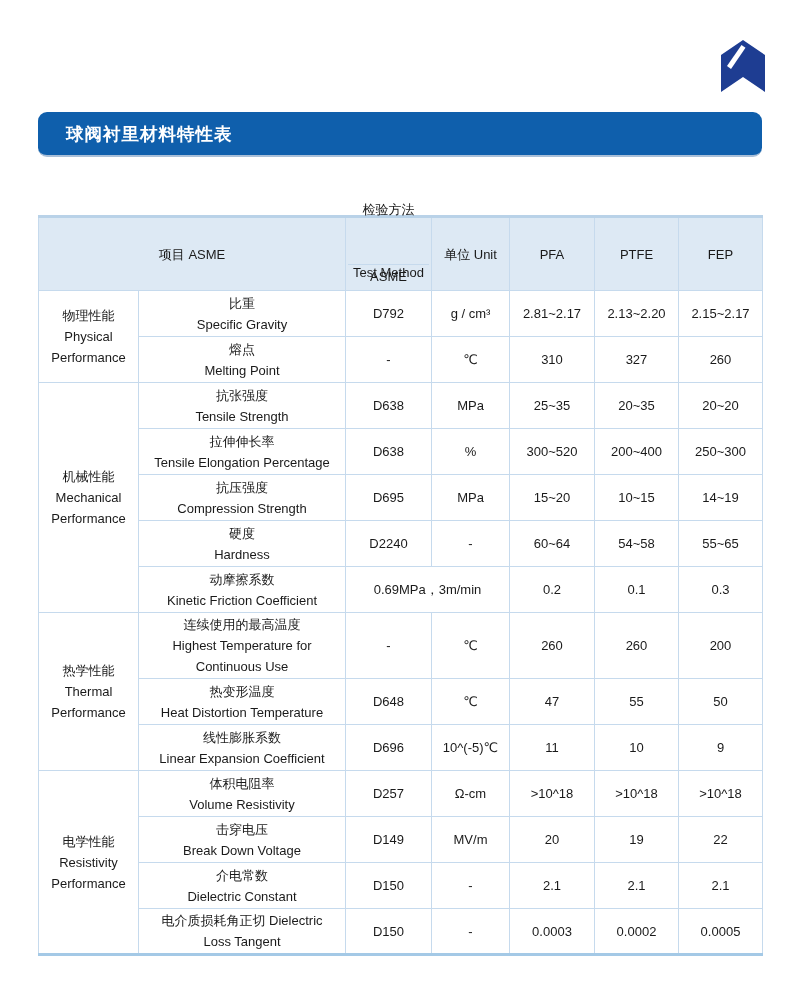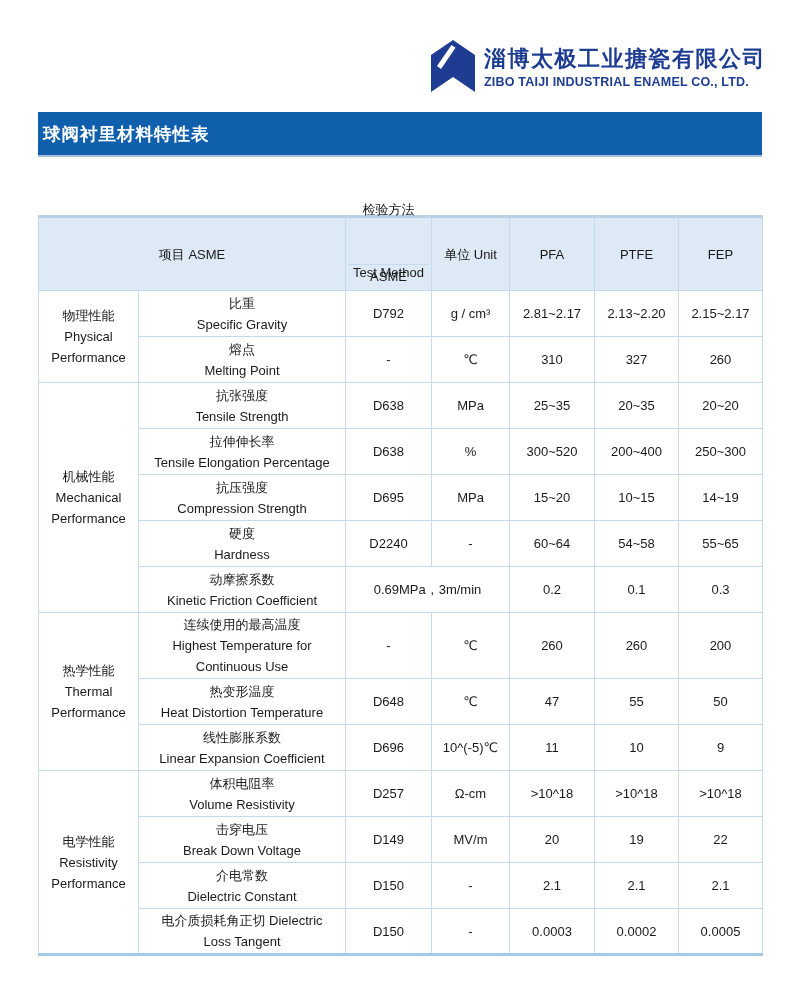--- a/index.html
+++ b/index.html
@@ -20,22 +20,23 @@
     letter-spacing:1.5px;line-height:26px;
   }
   .logo-en{
     font-size:12.5px;font-weight:bold;color:#1e3d92;
     letter-spacing:0.2px;line-height:17px;margin-top:2px;
   }
   
   .title-bar{
     margin:16px 38px 0 38px;height:45px;background:#0f5fac;
     border-bottom:2px solid #a9bfd8;
-    display:flex;align-items:center;padding-left:5px;box-sizing:border-box;
+    display:flex;align-items:center;padding-left:28px;box-sizing:border-box;
     color:#ffffff;
+    border-radius:9px;
   }
   .title-zh{font-size:17.5px;font-weight:bold;letter-spacing:1px;}
   .title-en{font-size:16.5px;margin-left:26px;letter-spacing:0.2px;}
   
   .table-wrap{margin:58px 38px 0 38px;}
   table.props{
     width:724px;border-collapse:collapse;table-layout:fixed;
     border-top:3px solid #b9d2e8;border-bottom:3px solid #a4c9e6;
     font-size:13px;
   }
@@ -59,24 +60,20 @@
   td.item{line-height:21px;}
 </style>
 </head>
 <body>
 
 <div class="logo-row">
   <svg class="logo-mark" viewBox="0 0 46 56" xmlns="http://www.w3.org/2000/svg">
     <polygon points="23,0 45,15 45,52 23,37 1,52 1,15" fill="#1e3d92"></polygon>
     <polygon points="21.5,5 25.5,7.8 11,29 7,26" fill="#ffffff"></polygon>
   </svg>
-  <div class="logo-text">
-    <div class="logo-zh">淄博太极工业搪瓷有限公司</div>
-    <div class="logo-en">ZIBO TAIJI INDUSTRIAL ENAMEL CO., LTD.</div>
-  </div>
 </div>
 
 <div class="title-bar">
   <span class="title-zh">球阀衬里材料特性表</span>
 </div>
 
 <div class="table-wrap">
 <table class="props">
   <colgroup>
     <col style="width:100px">

